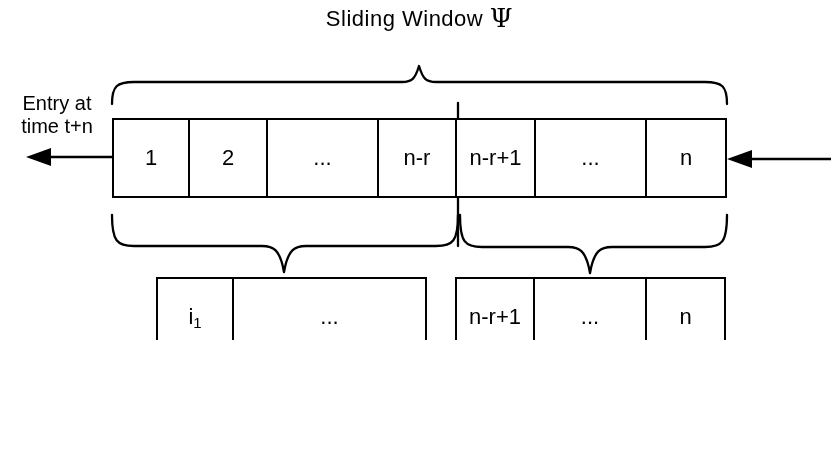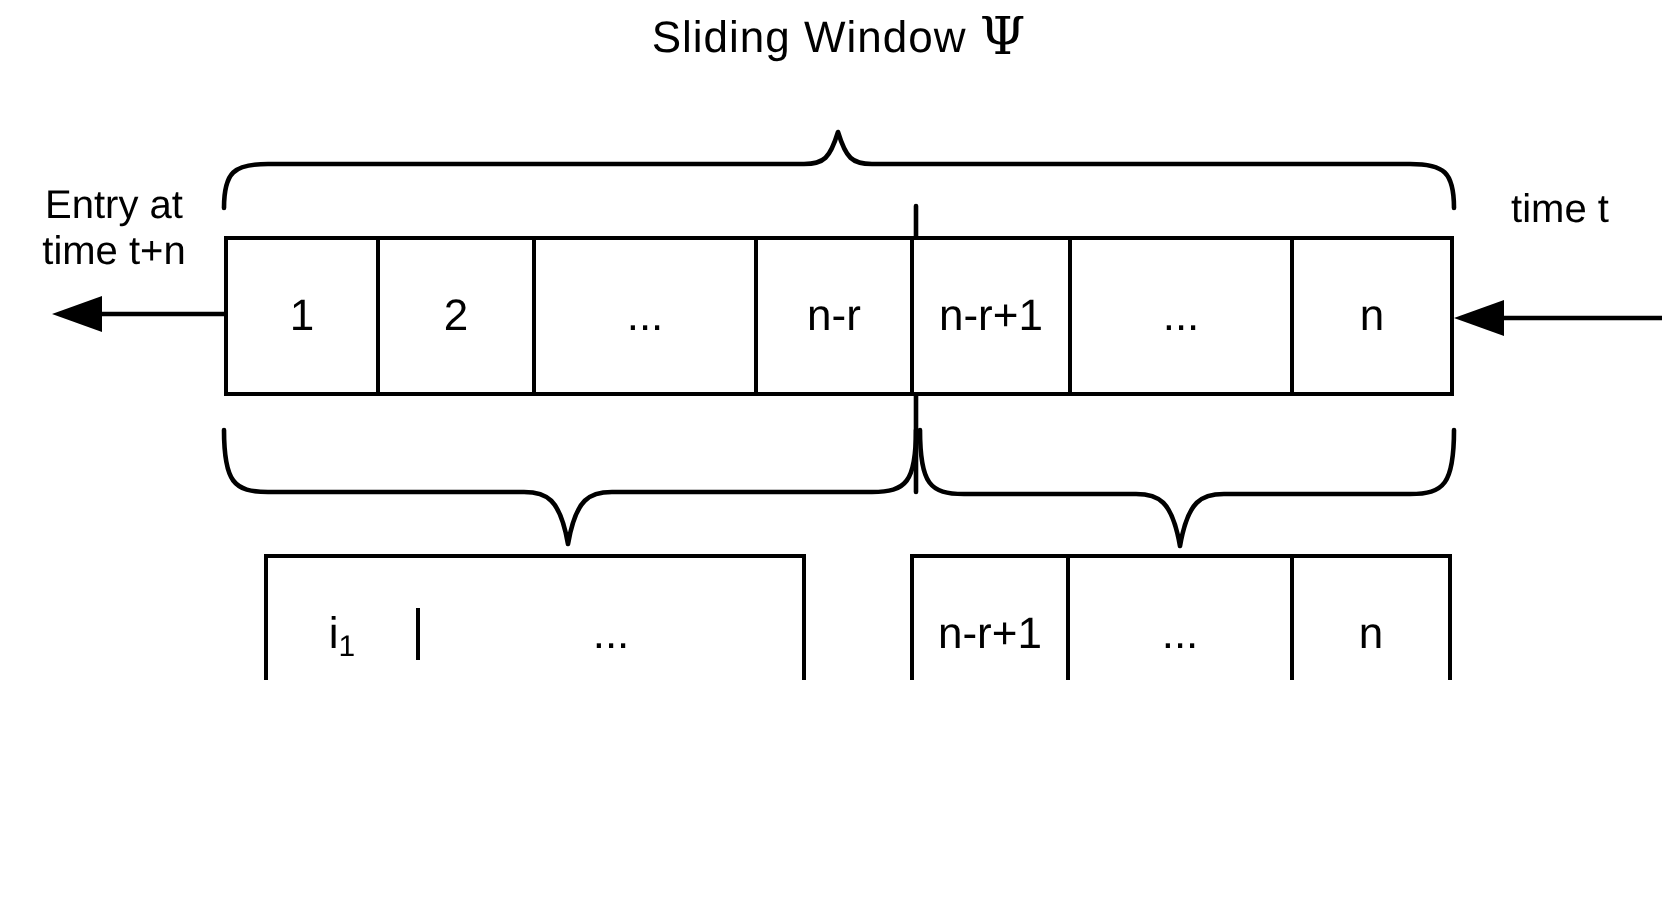--- a/index.html
+++ b/index.html
@@ -33,21 +33,21 @@
   }
   .exit-label { left: 6px;   top: 92px;  width: 102px; }
   .entry-label{ left: 732px; top: 94px;  width: 96px;  }
   .cell-row {
     display: flex;
     border: 2px solid #000;
     box-sizing: border-box;
     background: #fff;
   }
   .main-row { left: 112px; top: 118px; width: 615px; height: 80px; }
-  .w-row    { left: 132px; top: 277px; width: 271px; height: 80px; align-items: center; }
+  .w-row    { left: 156px; top: 277px; width: 271px; height: 80px; }
   .r-row    { left: 455px; top: 277px; width: 271px; height: 80px; }
   .cell {
     display: flex;
     align-items: center;
     justify-content: center;
     box-sizing: border-box;
     border-right: 2px solid #000;
     font-size: 22px;
     white-space: nowrap;
   }
@@ -103,21 +103,20 @@
   <div class="abs title">
     <span>Sliding Window</span>
     <span class="psi">Ψ</span>
   </div>
 
   <div class="abs side-label exit-label">
     <div>Entry at</div>
     <div>time t+n</div>
   </div>
   <div class="abs side-label entry-label">
-    <div>time t</div>
   </div>
 
   <div class="abs cell-row main-row">
     <div class="cell" style="width:76px">
         <span>1</span>
       </div>
     <div class="cell" style="width:78px">
         <span>2</span>
       </div>
     <div class="cell" style="width:111px">

